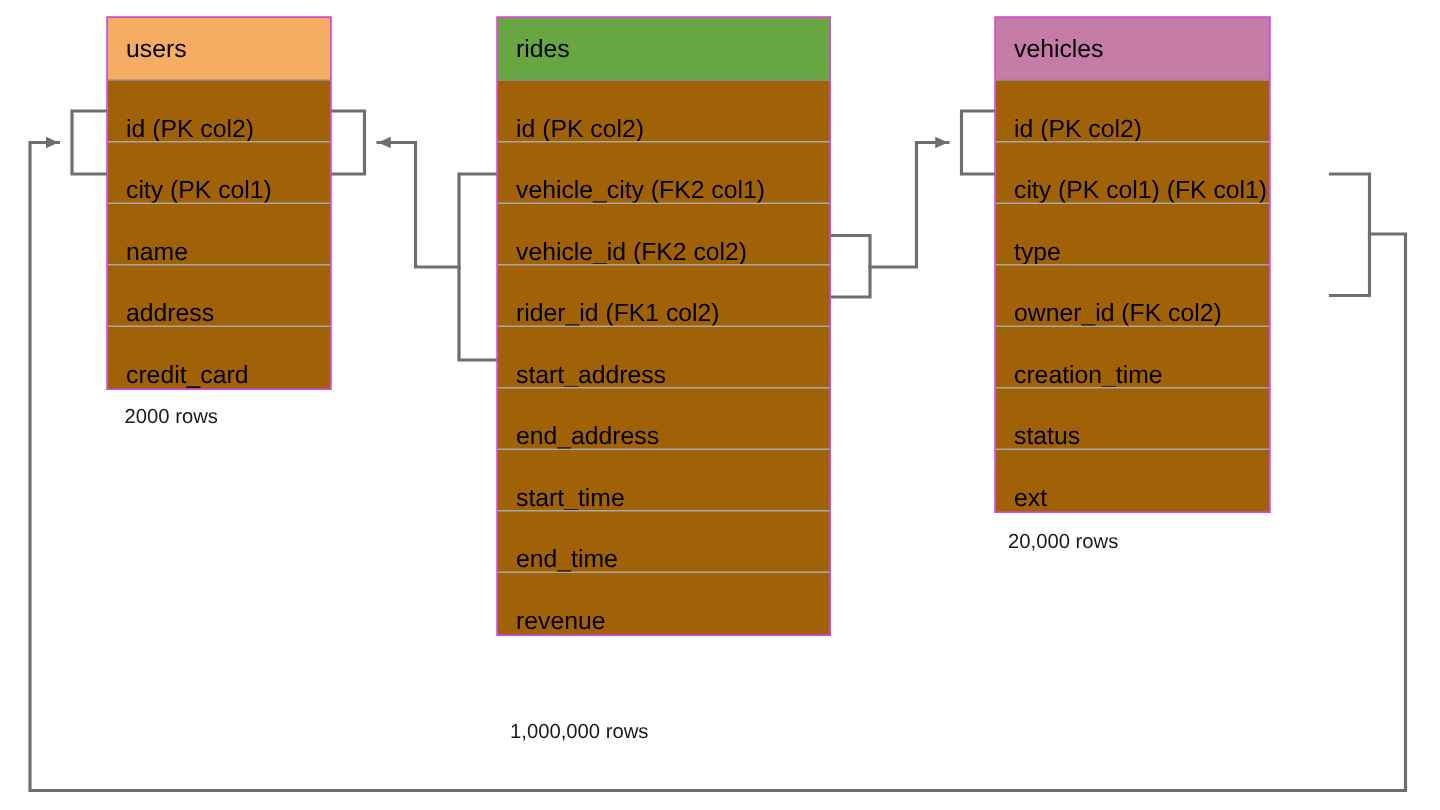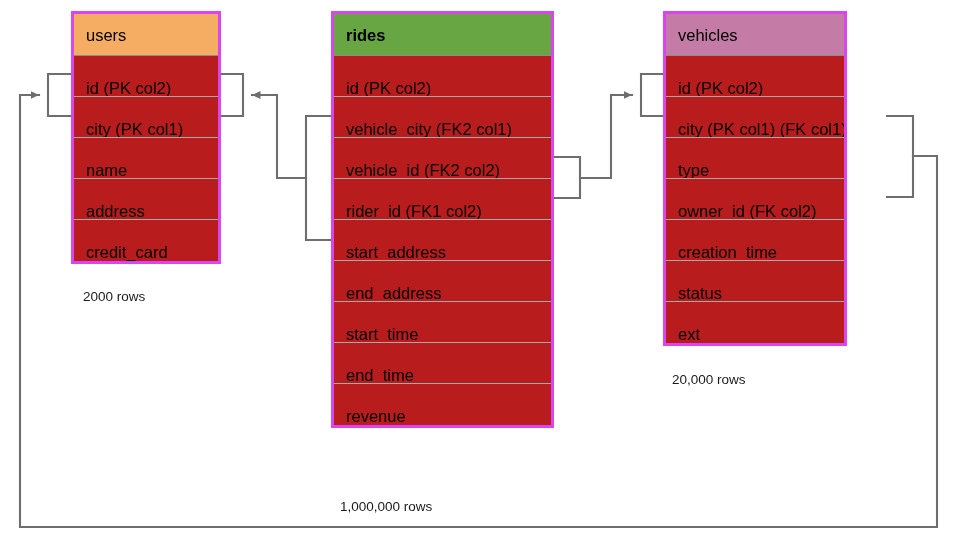--- a/index.html
+++ b/index.html
@@ -20,22 +20,22 @@
     position: absolute;
     left: 0;
     top: 0;
     width: 960px;
     height: 540px;
     pointer-events: none;
   }
   .table-box {
     position: absolute;
     box-sizing: border-box;
-    border: 3px solid #d946ef;
-    background: #b91c1c;
+    border: 1px solid #d946ef;
+    background: #a16207;
     z-index: 2;
   }
   .tbl-header {
     box-sizing: border-box;
     height: 42px;
     line-height: 42px;
     padding: 0 0 0 12px;
     font-size: 16.5px;
     color: #000000;
     border-bottom: 1px solid #8c8c8c;
@@ -55,21 +55,20 @@
   }
   .tbl-row.last {
     border-bottom: none;
   }
   .row-count {
     position: absolute;
     font-size: 13.5px;
     color: #1a1a1a;
     white-space: nowrap;
     z-index: 2;
-    margin-top: 19px;
   }
 </style>
 </head>
 <body>
 
 <div id="canvas">
 
   <svg id="wires" viewBox="0 0 960 540" width="960" height="540" xmlns="http://www.w3.org/2000/svg">
     <defs>
       <marker id="arrowRight" markerWidth="9" markerHeight="9" refX="8.5" refY="4.5" orient="auto" markerUnits="userSpaceOnUse">
@@ -115,21 +114,21 @@
     <div class="tbl-header" style="background:#f5ac63;">users</div>
     <div class="tbl-row">id (PK col2)</div>
     <div class="tbl-row">city (PK col1)</div>
     <div class="tbl-row">name</div>
     <div class="tbl-row">address</div>
     <div class="tbl-row last">credit_card</div>
   </div>
   <div class="row-count" style="left:83px; top:270px;">2000 rows</div>
 
   <div class="table-box" style="left:331px; top:11px; width:223px;">
-    <div class="tbl-header" style="background:#68a644;font-weight:bold;">rides</div>
+    <div class="tbl-header" style="background:#68a644;">rides</div>
     <div class="tbl-row">id (PK col2)</div>
     <div class="tbl-row">vehicle_city (FK2 col1)</div>
     <div class="tbl-row">vehicle_id (FK2 col2)</div>
     <div class="tbl-row">rider_id (FK1 col2)</div>
     <div class="tbl-row">start_address</div>
     <div class="tbl-row">end_address</div>
     <div class="tbl-row">start_time</div>
     <div class="tbl-row">end_time</div>
     <div class="tbl-row last">revenue</div>
   </div>

